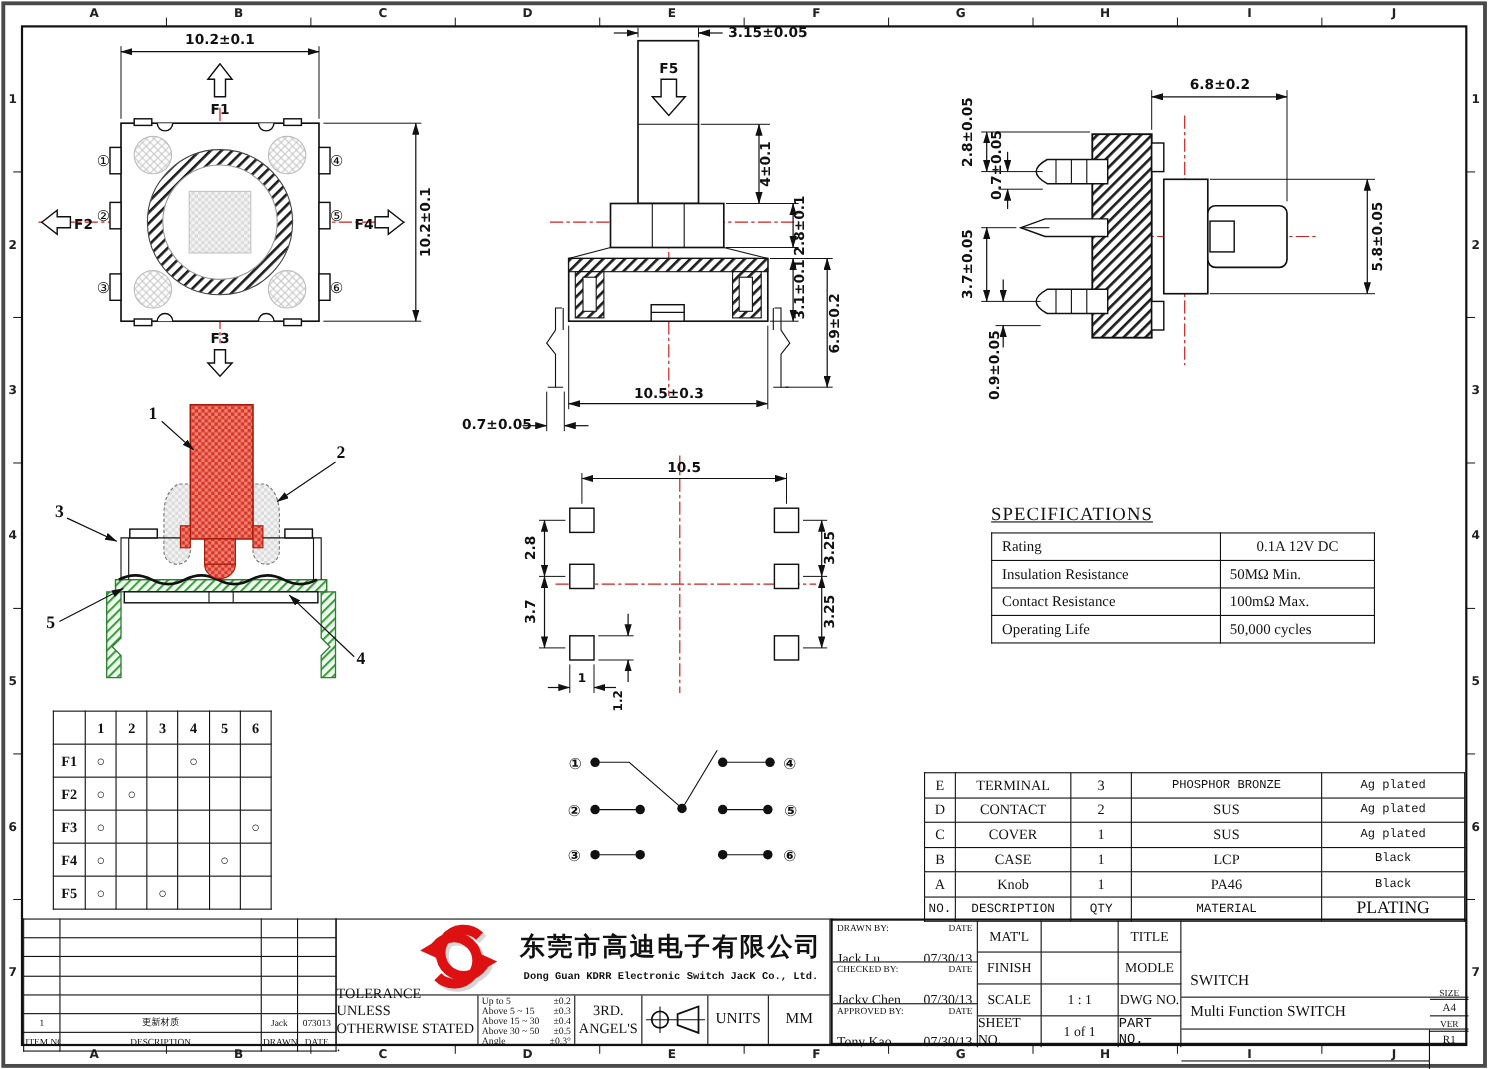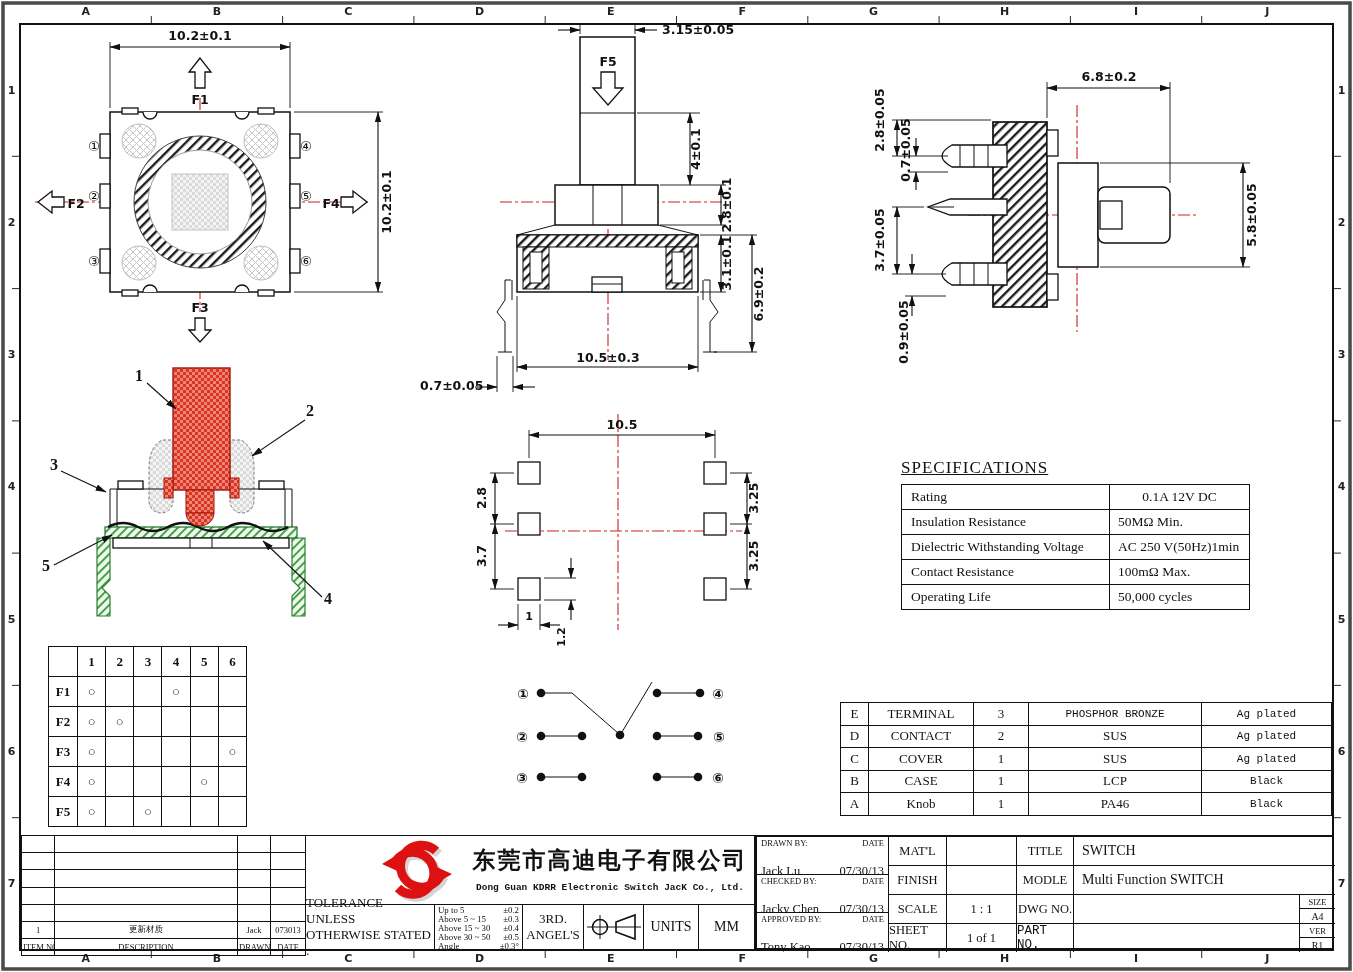--- a/index.html
+++ b/index.html
@@ -70,21 +70,21 @@
   #tol .c4{width:60px;}
   #tol .c5{width:55px;font-size:14px;}
   #tol .c6{flex:1;font-size:14px;}
   
   #tb{left:755px;top:835px;width:578px;height:115px;border:2px solid #111;border-right:none;box-sizing:border-box;}
   #tb .cell{position:absolute;box-sizing:border-box;border-right:1.5px solid #111;border-bottom:1.5px solid #111;
        display:flex;align-items:center;justify-content:center;font-size:12.5px;overflow:hidden;}
   #tb .sig{flex-direction:column;align-items:stretch;justify-content:flex-start;padding:1px 4px;}
   #tb .sig .r1{display:flex;justify-content:space-between;font-size:8.5px;}
   #tb .sig .r2{display:flex;justify-content:space-between;font-size:12.5px;margin-top:16px;}
-  #tb .lv{justify-content:flex-start;padding-left:8px;font-size:14px;}
+  #tb .lv{justify-content:flex-start;padding-left:8px;font-size:14px;margin-top:41px;}
   #tb .mini{font-size:8.5px;}
   #tb .mini2{font-size:10px;}
 </style>
 </head>
 <body>
 
 <div id="sheet">
 
   <svg class="abs" style="left:0;top:0" width="1353" height="972" viewBox="0 0 1353 972">
     <defs>
@@ -452,24 +452,20 @@
       <tbody>
           <tr class="c0">
             <td>Rating</td>
             <td class="v">0.1A 12V DC</td>
           </tr>
       <tr>
             <td>Insulation Resistance</td>
             <td class="v">50MΩ Min.</td>
           </tr>
       <tr>
-            <td>Dielectric Withstanding Voltage</td>
-            <td class="v">AC 250 V(50Hz)1min</td>
-          </tr>
-      <tr>
             <td>Contact Resistance</td>
             <td class="v">100mΩ Max.</td>
           </tr>
       <tr>
             <td>Operating Life</td>
             <td class="v">50,000 cycles</td>
           </tr>
     </tbody>
       </table>
   </div>
@@ -581,20 +577,27 @@
             <td>1</td>
             <td>LCP</td>
             <td class="mono">Black</td>
           </tr>
       <tr>
             <td>A</td>
             <td>Knob</td>
             <td>1</td>
             <td>PA46</td>
             <td class="mono">Black</td>
+          </tr>
+      <tr class="hdr">
+            <td>NO.</td>
+            <td>DESCRIPTION</td>
+            <td>QTY</td>
+            <td>MATERIAL</td>
+            <td class="big">PLATING</td>
           </tr>
     </tbody>
       </table>
   </div>
 
   <div id="rev" class="abs">
     <table>
       <colgroup>
           <col style="width:33px">
           <col>

